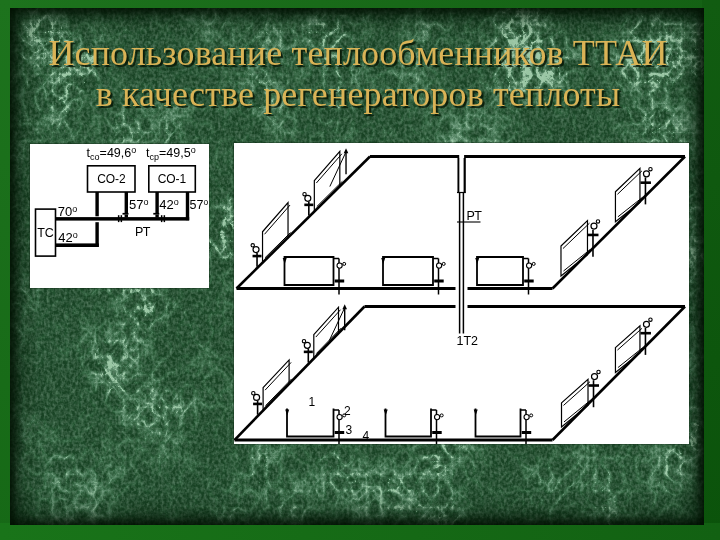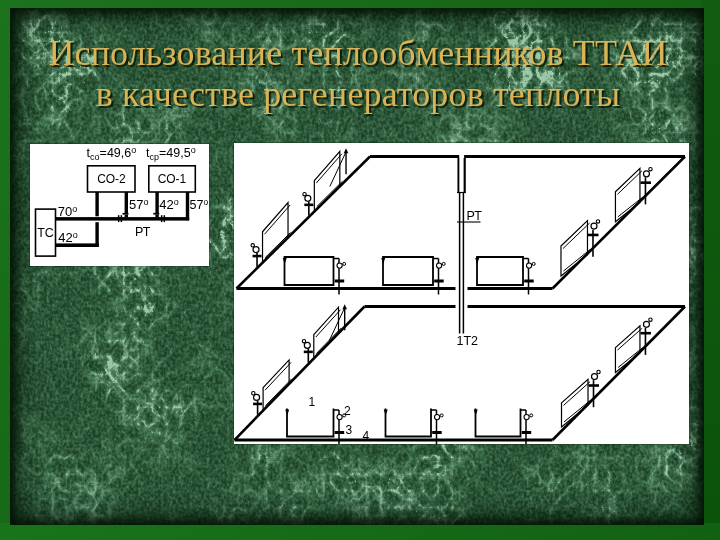--- a/index.html
+++ b/index.html
@@ -6,21 +6,21 @@
 #slide{position:absolute;left:10px;top:8px;width:694px;height:517px;}
 #btop{position:absolute;left:0;top:0;width:720px;height:10px;background:linear-gradient(90deg,#1d731d,#146114);}
 #bleft{position:absolute;left:0;top:0;width:12px;height:540px;background:linear-gradient(180deg,#1d731d,#166916);}
 #bright{position:absolute;right:0;top:0;width:18px;height:540px;background:linear-gradient(180deg,#115c11,#0b530b);}
 #bbot{position:absolute;left:0;top:523px;width:720px;height:17px;background:linear-gradient(90deg,#197419,#126112);}
 #tex{position:absolute;left:0;top:0;width:100%;height:100%;}
 #vig{position:absolute;left:0;top:0;width:100%;height:100%;box-shadow:inset 0 0 10px 3px rgba(0,14,0,0.95), inset 0 0 22px 10px rgba(0,20,4,0.75);}
 .title{position:absolute;left:-2px;width:720px;opacity:0.999;font-size:36px;line-height:41px;letter-spacing:0.14px;text-align:center;font-family:"Liberation Serif", serif;color:rgba(219,180,86,0.996);text-shadow:2px 2px 1px rgba(10,26,8,0.95);white-space:nowrap;}
 #t1{top:33px;}
 #t2{top:74px;}
-#ldiag{position:absolute;left:30px;top:144px;width:179px;height:122px;background:#fff;opacity:0.999;box-shadow:0 0 0 1px rgba(15,40,20,0.35);}
+#ldiag{position:absolute;left:30px;top:144px;width:179px;height:144px;background:#fff;opacity:0.999;box-shadow:0 0 0 1px rgba(15,40,20,0.35);}
 #rdiag{position:absolute;left:234px;top:143px;width:455px;height:301px;background:#fff;opacity:0.999;box-shadow:0 0 0 1px rgba(15,40,20,0.35);}
 </style></head>
 <body>
 
 <div id="btop"></div>
 <div id="bleft"></div>
 <div id="bright"></div>
 <div id="bbot"></div>
 
 <div id="slide">

